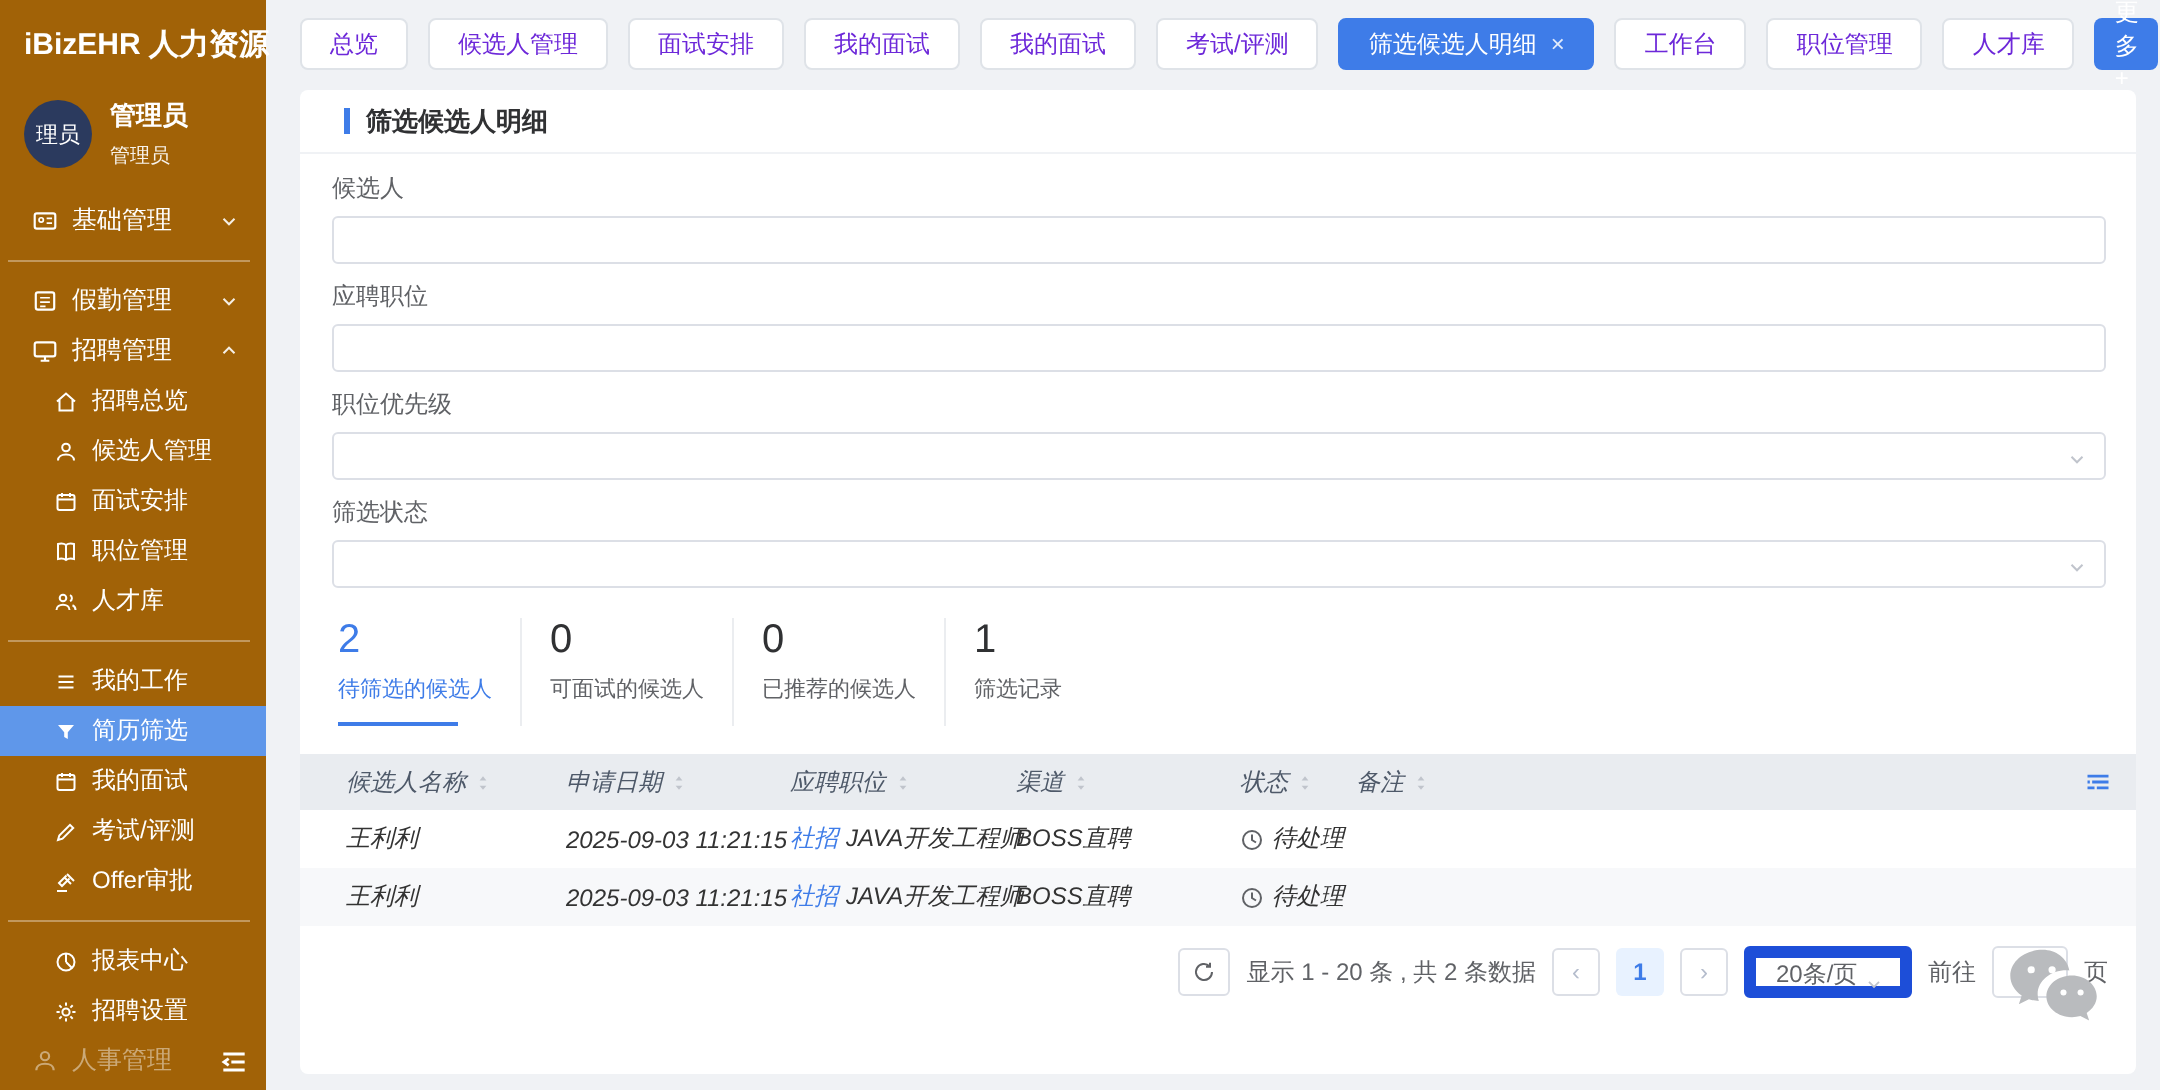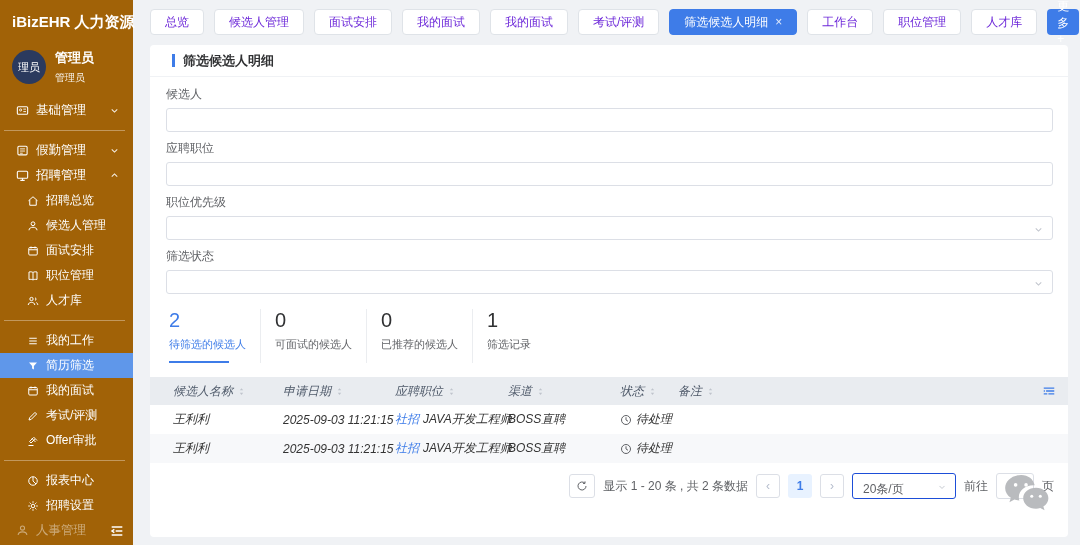--- a/index.html
+++ b/index.html
@@ -67,22 +67,22 @@
   .status-cell{display:flex;align-items:center;gap:4px;color:#333;white-space:nowrap;}
   .status-cell .ic{color:#606266;}
 
   .pager{display:flex;justify-content:flex-end;align-items:center;gap:8px;margin-top:10px;padding-right:14px;
     font-size:12px;color:#606266;}
   .pbtn{width:26px;height:24px;border:1px solid #dcdfe6;border-radius:3px;display:flex;align-items:center;justify-content:center;
     background:#fff;color:#606266;cursor:pointer;}
   .pbtn.nav{color:#b4bccc;width:24px;}
   .pnum{width:24px;height:24px;border-radius:3px;background:#e8f2ff;color:#3e7ce8;font-weight:bold;
     display:flex;align-items:center;justify-content:center;cursor:pointer;}
-  .psize{position:relative;width:104px;height:26px;border:1px solid #1d4ed8;border-radius:3px;background:#fff;
-    display:flex;align-items:flex-end;padding-left:10px;cursor:pointer;}
+  .psize{position:relative;width:84px;height:26px;border:6px solid #1d4ed8;border-radius:3px;background:#fff;
+    display:flex;align-items:flex-start;padding-left:10px;cursor:pointer;}
   .psize .caret{position:absolute;right:8px;top:8px;color:#c0c4cc;}
   .goto-input{width:38px;height:26px;border:1px solid #dcdfe6;border-radius:3px;text-align:center;font-size:12px;
     font-family:inherit;outline:none;color:#606266;}
 
   .watermark{position:absolute;right:18px;top:428px;display:flex;align-items:center;gap:12px;
     color:#c7c9cb;font-size:30px;white-space:nowrap;}
   .watermark .ic{color:#b9bbbe;}
 </style>
 </head>
 <body>

